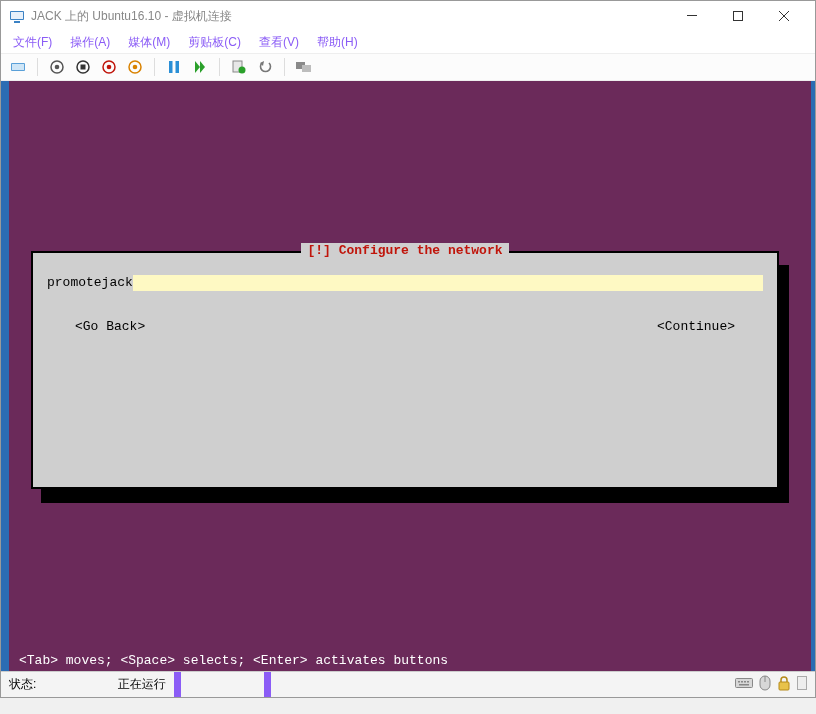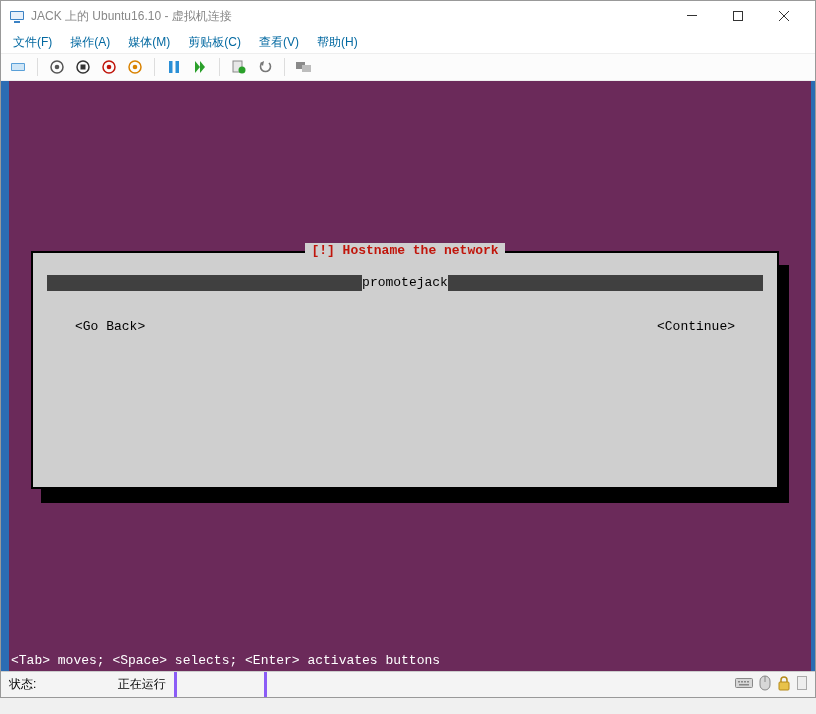--- a/index.html
+++ b/index.html
@@ -5,21 +5,21 @@
   * { box-sizing: border-box; margin: 0; padding: 0; }
   body { font-family: "Segoe UI", Tahoma, sans-serif; font-size: 12px; background: #f0f0f0; width: 816px; height: 714px; overflow: hidden; }
 
   
   .window { width: 816px; height: 698px; background: #fff; display: flex; flex-direction: column; border: 1px solid #999; }
   .titlebar { height: 30px; display: flex; align-items: center; padding: 0 8px; background: #fff; }
   .titlebar .icon { width: 16px; height: 16px; margin-right: 6px; }
   .titlebar .title { flex: 1; color: #888; font-size: 12px; }
   .titlebar .winbtn { width: 46px; height: 30px; display: flex; align-items: center; justify-content: center; color: #555; }
 
-  .menubar { height: 22px; display: flex; align-items: center; padding: 0 6px; gap: 6px; background: #fff; font-size: 12px; color: #0369a1; }
+  .menubar { height: 22px; display: flex; align-items: center; padding: 0 6px; gap: 6px; background: #fff; font-size: 12px; color: #8b5cf6; }
   .menubar .item { padding: 2px 6px; }
 
   .toolbar { height: 28px; display: flex; align-items: center; padding: 0 6px; gap: 4px; background: #fcfcfc; border-top: 1px solid #eee; border-bottom: 1px solid #eee; }
   .tb-btn { width: 22px; height: 22px; display: flex; align-items: center; justify-content: center; border-radius: 2px; }
   .tb-sep { width: 1px; height: 18px; background: #ddd; margin: 0 4px; }
 
   
   .vm-area { flex: 1; position: relative; background: #2f2f2f; }
   .blue-edge-left { position: absolute; left: 0; top: 0; width: 8px; height: 100%; background: #2b6cb3; }
   .blue-edge-right { position: absolute; right: 0; top: 0; width: 4px; height: 100%; background: #2b6cb3; }
@@ -41,39 +41,38 @@
   .dlg-title-wrap {
     position: absolute; top: -10px; left: 0; width: 100%; text-align: center;
   }
   .dlg-title {
     display: inline-block; background: #cfcfcf; padding: 0 6px; color: #c0150b; font-weight: bold;
     font-family: "Courier New", monospace; font-size: 13px;
   }
   .dlg p { margin-top: 16px; line-height: 15px; font-size: 13px; }
   .dlg .label { margin-top: 16px; }
   .dlg .inputline {
-    margin-top: 8px; width: 100%; height: 16px; background: #404040;
+    margin-top: 8px; width: 100%; height: 16px; background: #fef9c3;
     color: #fff; font-family: "Courier New", monospace; font-size: 13px; line-height: 16px;
     white-space: pre; overflow: hidden; text-decoration: underline;
     text-decoration-color: #3a1a34;
-    text-align: center;
   }
   .dlg .inputline .val { background: #cfcfcf; color: #000; text-decoration: none; display: inline-block; }
   .dlg .btnrow { display: flex; justify-content: space-between; margin-top: 28px; padding: 0 28px; }
   .dlg .btn { font-family: "Courier New", monospace; }
 
   .hint {
     position: absolute; left: 0; bottom: 0; right: 0; height: 18px;
-    color: #fff; font-family: "Courier New", monospace; font-size: 13px; padding-left: 2px;
+    color: #fff; font-family: "Courier New", monospace; font-size: 13px; padding-left: 10px;
     background: #6b2a5a;
   }
 
   
   .statusbar { height: 26px; display: flex; align-items: center; background: #f4f4f4; border-top: 1px solid #ccc; font-size: 12px; }
-  .statusbar .cell { padding: 0 8px; border-right: 3px solid #8b5cf6; height: 100%; display: flex; align-items: center; gap: 39px; }
+  .statusbar .cell { padding: 0 8px; border-right: 7px solid #8b5cf6; height: 100%; display: flex; align-items: center; gap: 39px; }
   .statusbar .spacer { flex: 1; }
   .statusbar .icons { display: flex; gap: 6px; padding-right: 8px; align-items: center; }
 </style>
 </head>
 <body>
 
 <div class="window">
 
   <div class="titlebar">
     <span class="icon">
@@ -180,21 +179,21 @@
 
   <div class="vm-area">
     <div class="blue-edge-left"></div>
     <div class="blue-edge-right"></div>
     <div class="console">
 
       <div class="dlg-outer">
         <div class="dlg-shadow"></div>
         <div class="dlg">
           <div class="dlg-title-wrap">
-            <span class="dlg-title">[!] Hostname the network</span>
+            <span class="dlg-title">[!] Configure the network</span>
           </div>
           <div class="inputline"><span class="val">promotejack</span></div>
           <div class="btnrow">
             <span class="btn">&lt;Go Back&gt;</span>
             <span class="btn">&lt;Continue&gt;</span>
           </div>
         </div>
       </div>
 
       <div class="hint">&lt;Tab&gt; moves; &lt;Space&gt; selects; &lt;Enter&gt; activates buttons</div>

